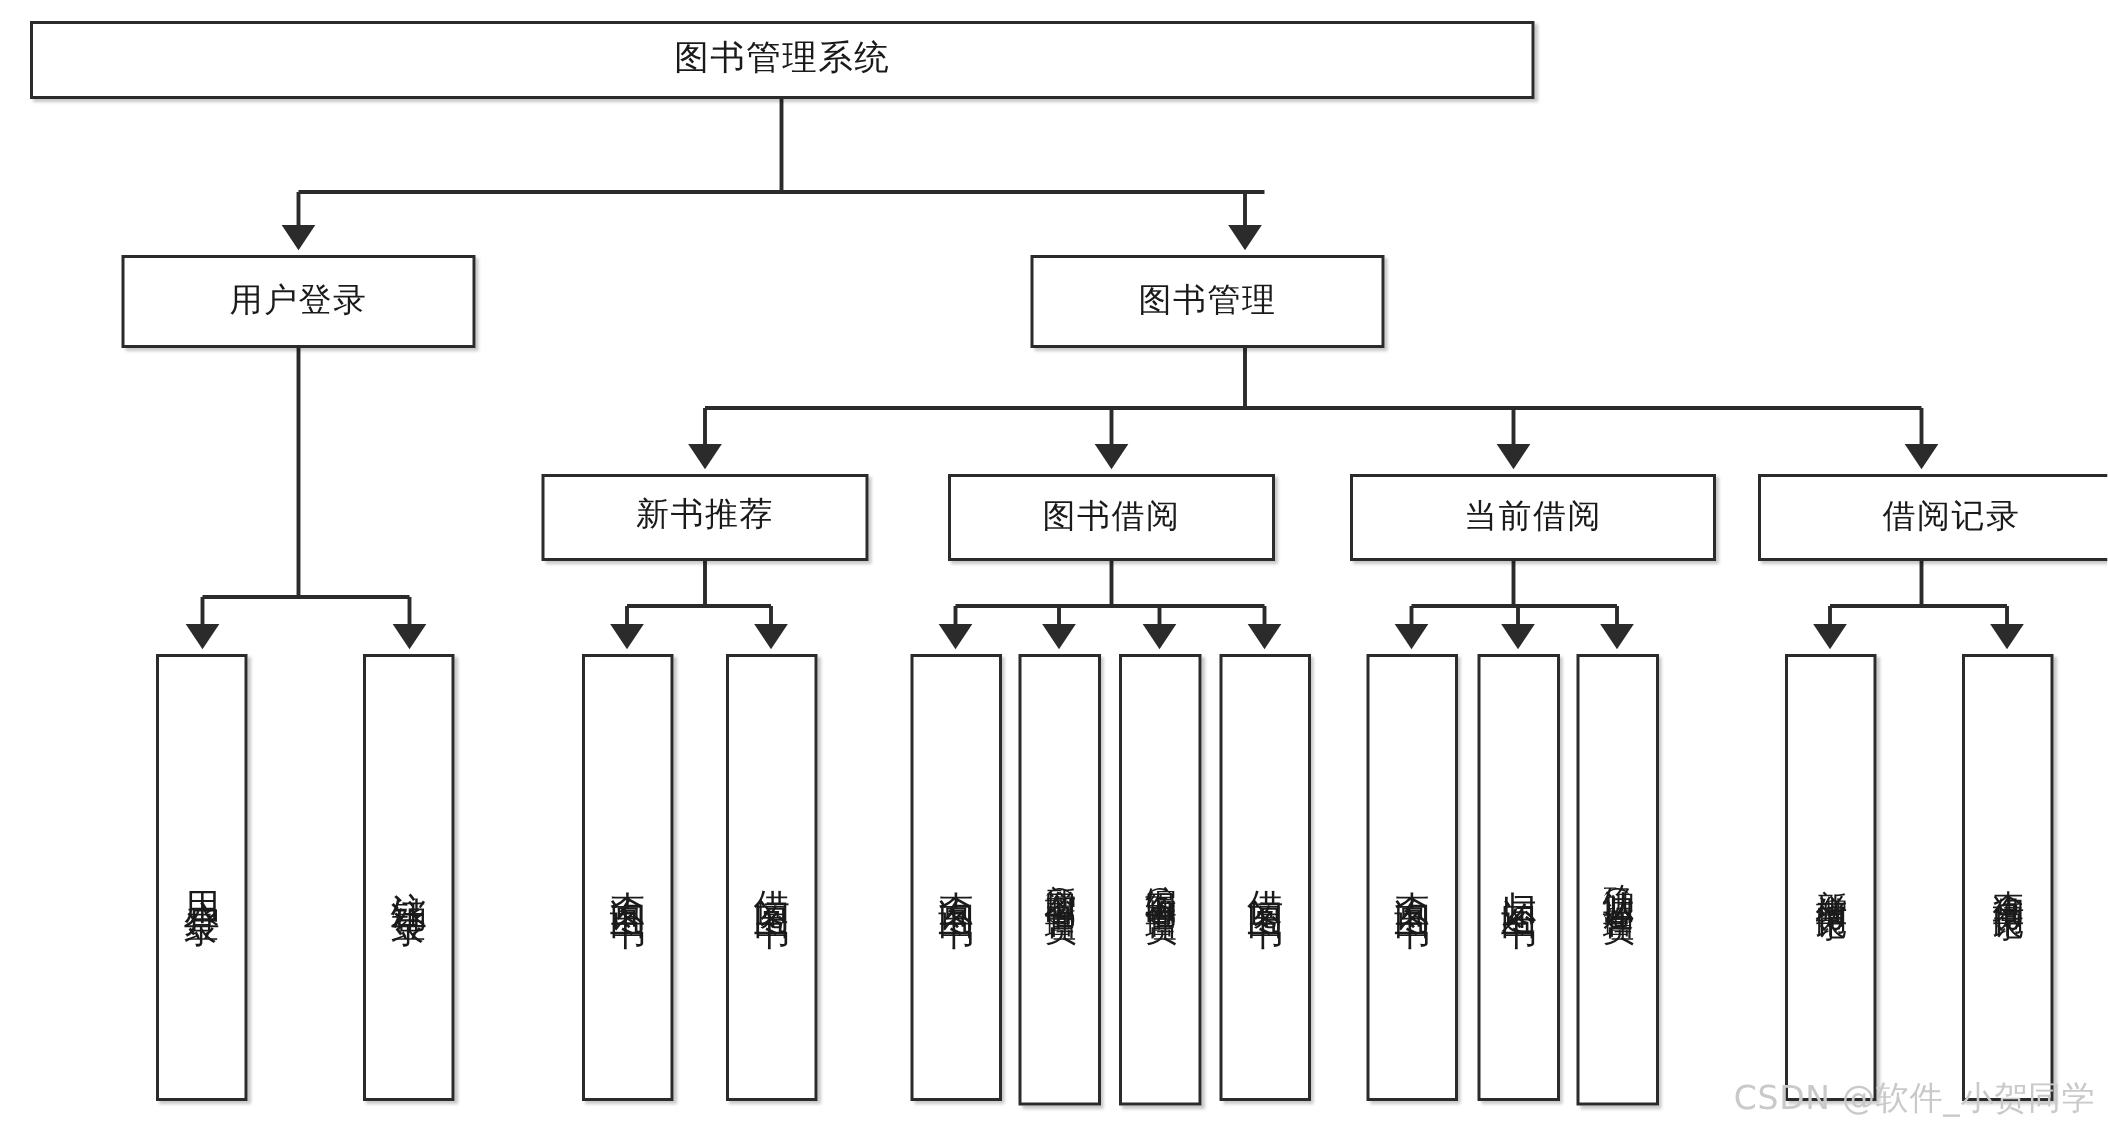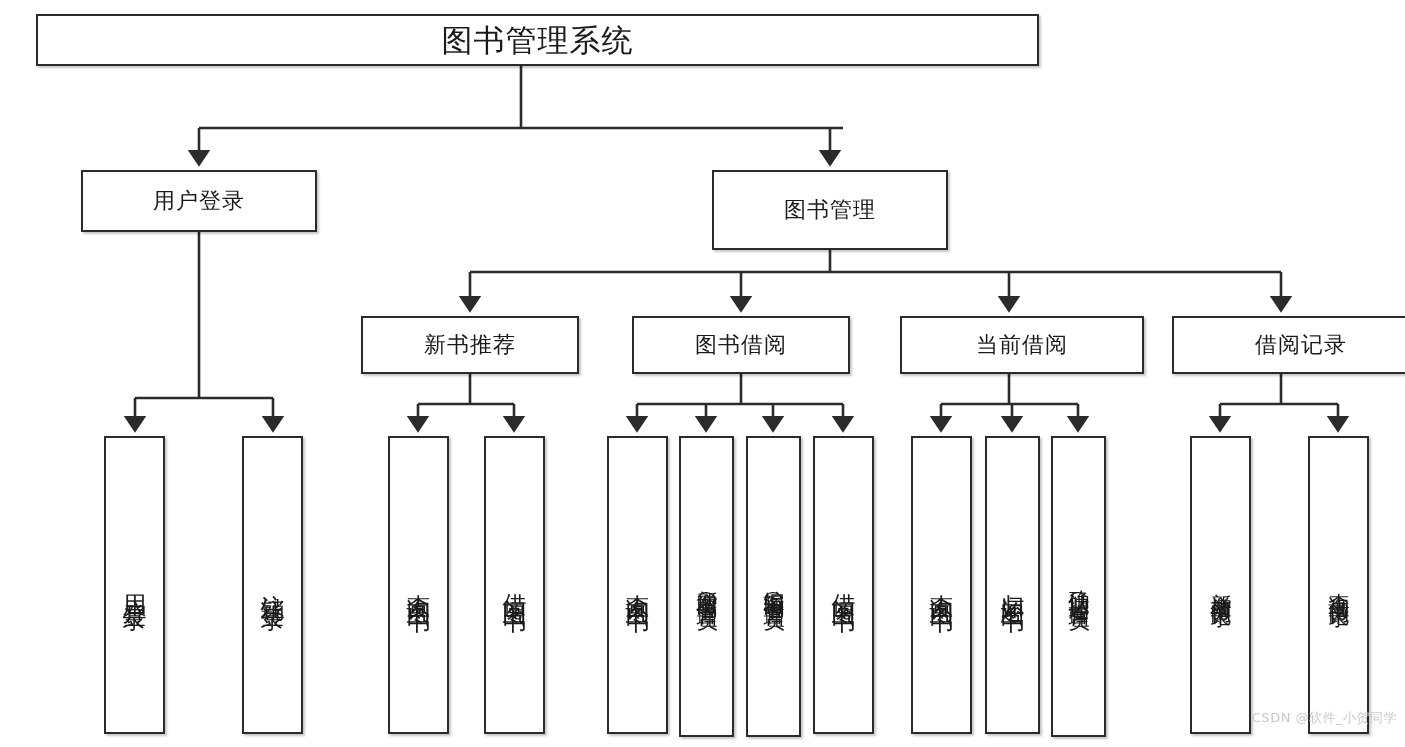--- a/index.html
+++ b/index.html
@@ -39,22 +39,21 @@
     justify-content: center;
     color: #1a1a1a;
     line-height: 1.12;
   }
   
   .node.h {
     font-size: 22px;
     letter-spacing: 1px;
   }
   .node.root {
-    font-size: 31px;
-    margin-left: 16px;
+    font-size: 23px;
   }
   
   .node.v {
     align-items: center;
     justify-content: center;
     padding: 6px 0;
   }
   .node.v .vtext {
     writing-mode: vertical-rl;
     text-orientation: upright;
@@ -65,22 +64,22 @@
     text-align: center;
   }
   .node.v.small .vtext {
     font-size: 21px;
     letter-spacing: 3px;
   }
   
   #watermark {
     position: absolute;
     right: 8px;
-    bottom: 20px;
-    font-size: 13px;
+    bottom: 0;
+    font-size: 22px;
     color: #c9c9c9;
     white-space: nowrap;
     letter-spacing: 0.5px;
     user-select: none;
   }
 </style>
 </head>
 <body>
 
 <div id="canvas">
@@ -136,27 +135,27 @@
   </svg>
 
   <div class="node h root" id="root-node" style="left: 20px; top: 14px; width: 1003px; height: 52px;">
     <span>图书管理系统</span>
   </div>
 
   <div id="level2">
       <div class="node h" style="left: 81px; top: 170px; width: 236px; height: 62px;">
         <span>用户登录</span>
       </div>
-      <div class="node h" style="left: 712px; top: 170px; width: 236px; height: 80px;">
+      <div class="node h" style="left: 687px; top: 170px; width: 236px; height: 62px;">
         <span>图书管理</span>
       </div>
     </div>
 
   <div id="level3">
-      <div class="node h" style="left: 361px; top: 316px; width: 218px; height: 58px;">
+      <div class="node h" style="left: 361px; top: 316px; width: 218px; height: 58px; font-family: Liberation Mono, monospace;">
         <span>新书推荐</span>
       </div>
       <div class="node h" style="left: 632px; top: 316px; width: 218px; height: 58px; text-align: right;">
         <span>图书借阅</span>
       </div>
       <div class="node h" style="left: 900px; top: 316px; width: 244px; height: 58px;">
         <span>当前借阅</span>
       </div>
       <div class="node h" style="left: 1172px; top: 316px; width: 258px; height: 58px;">
         <span>借阅记录</span>

